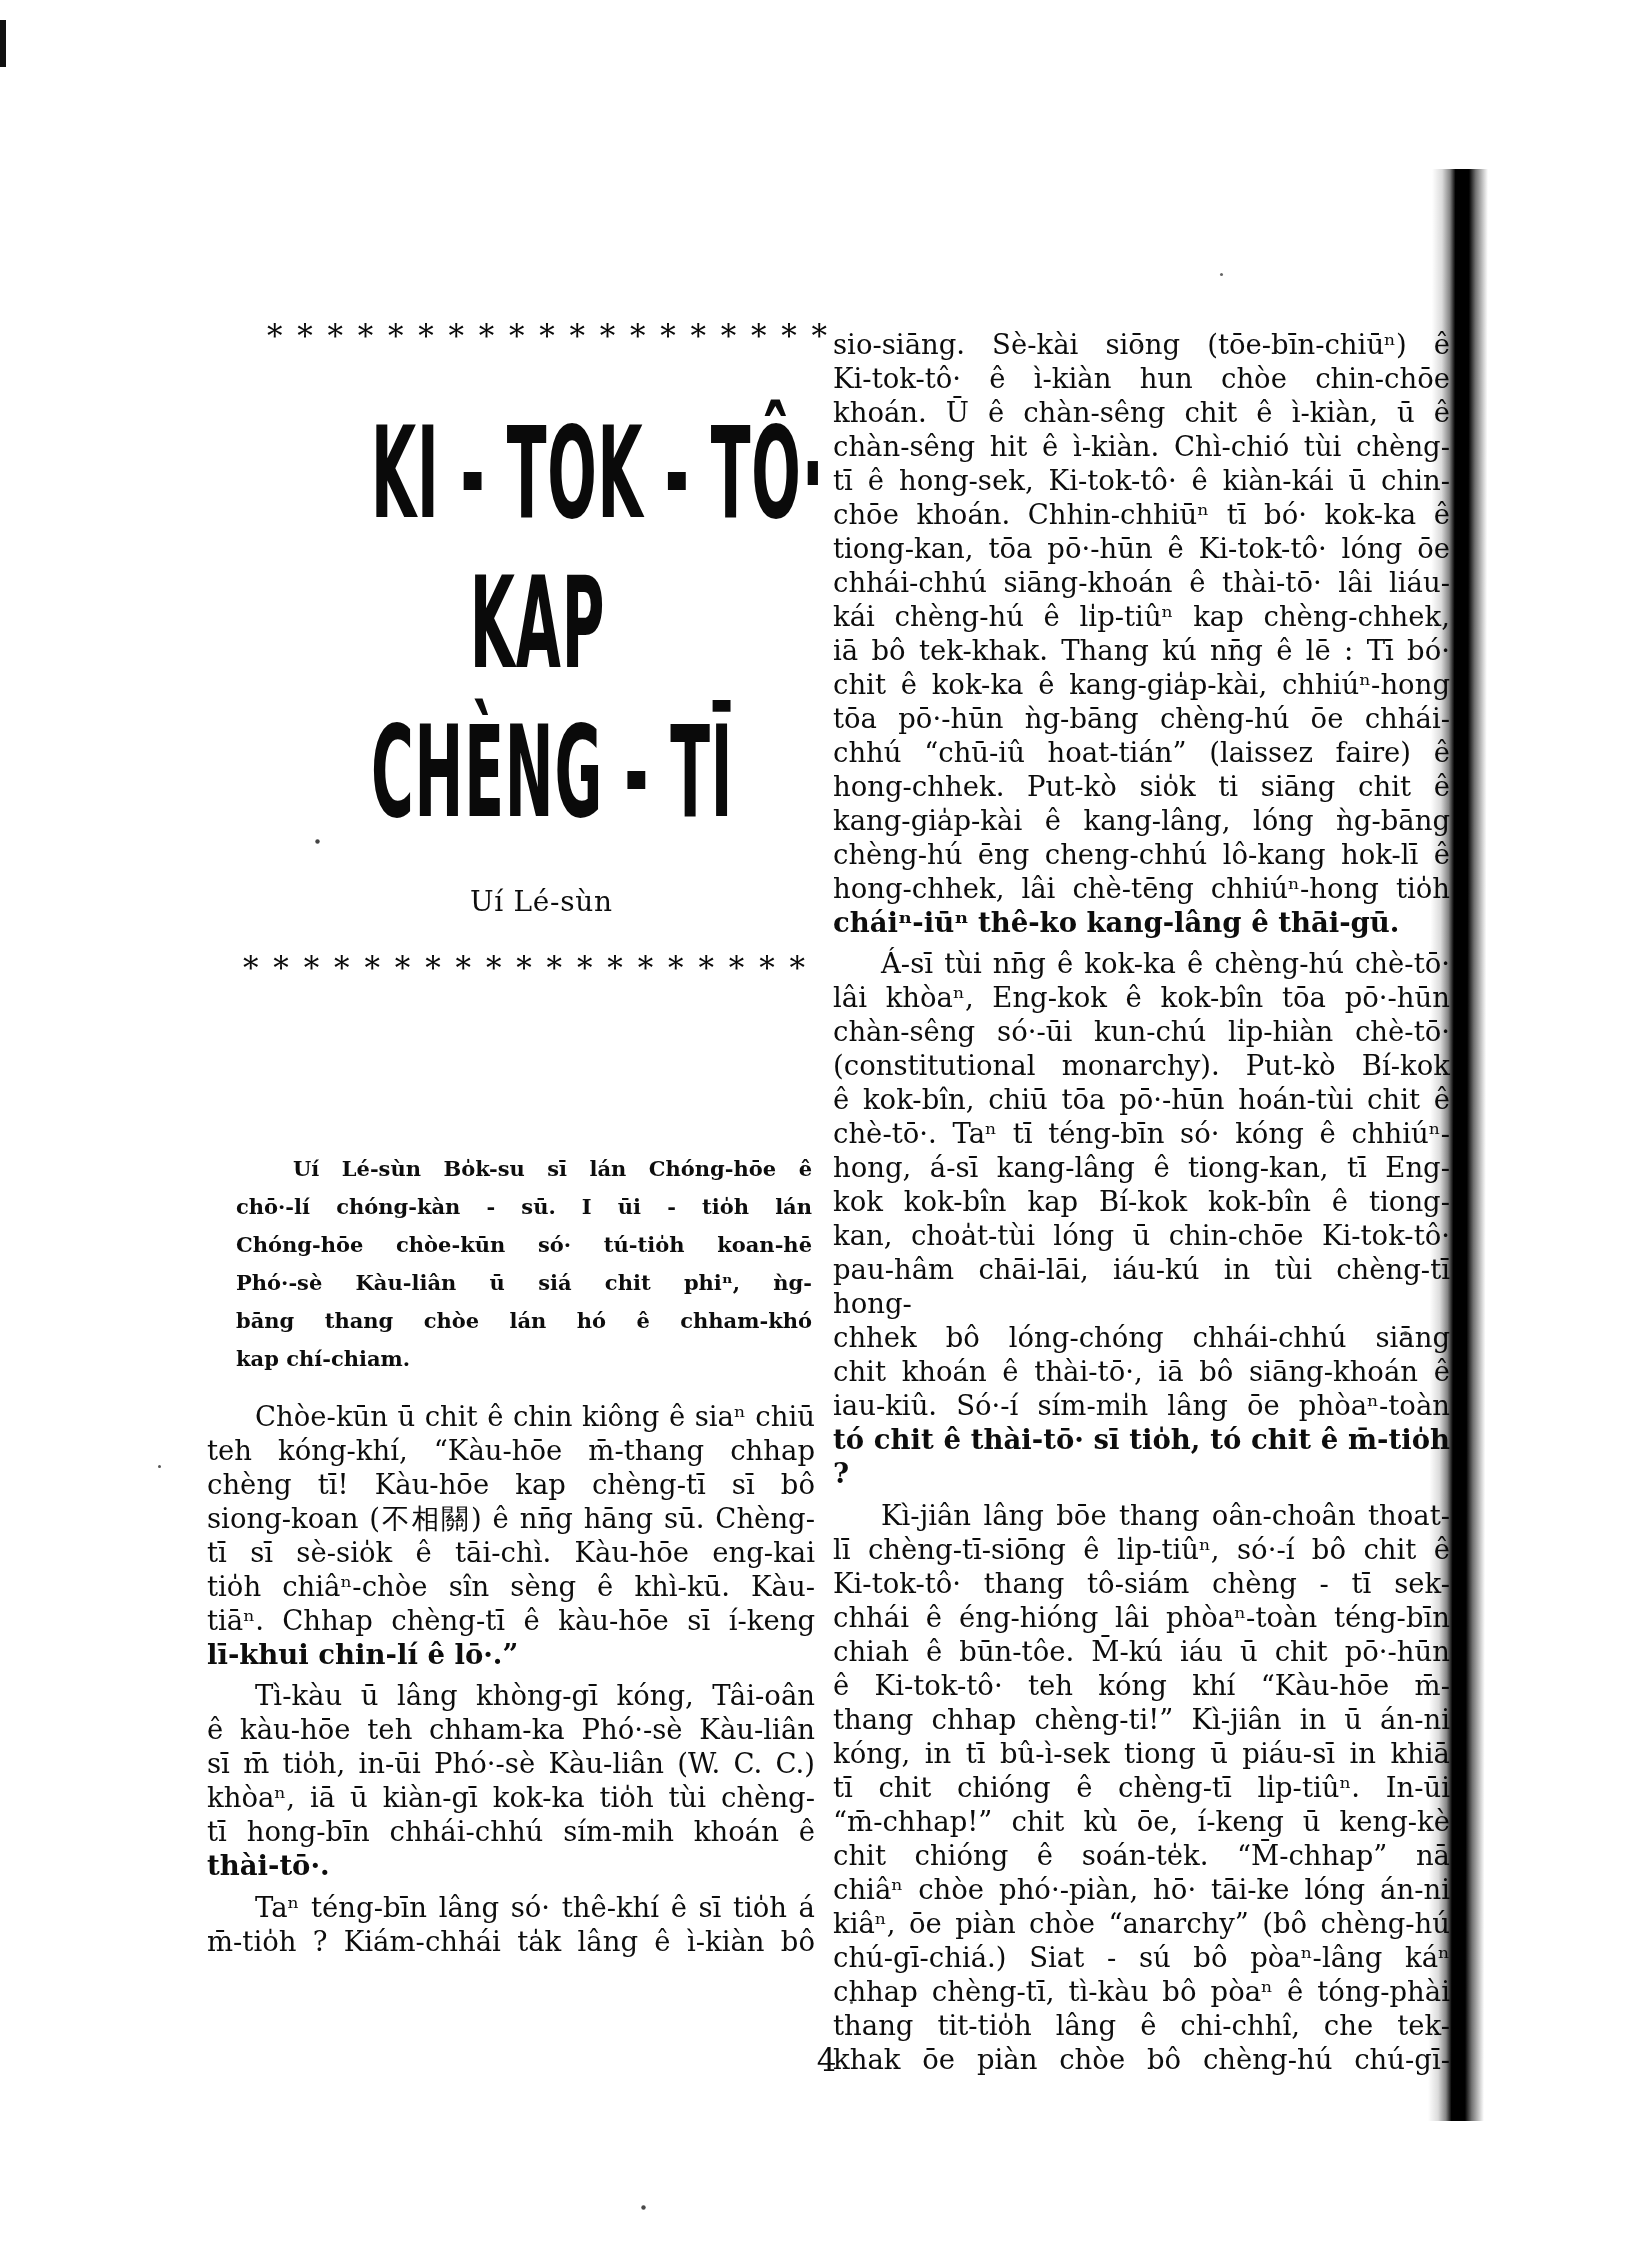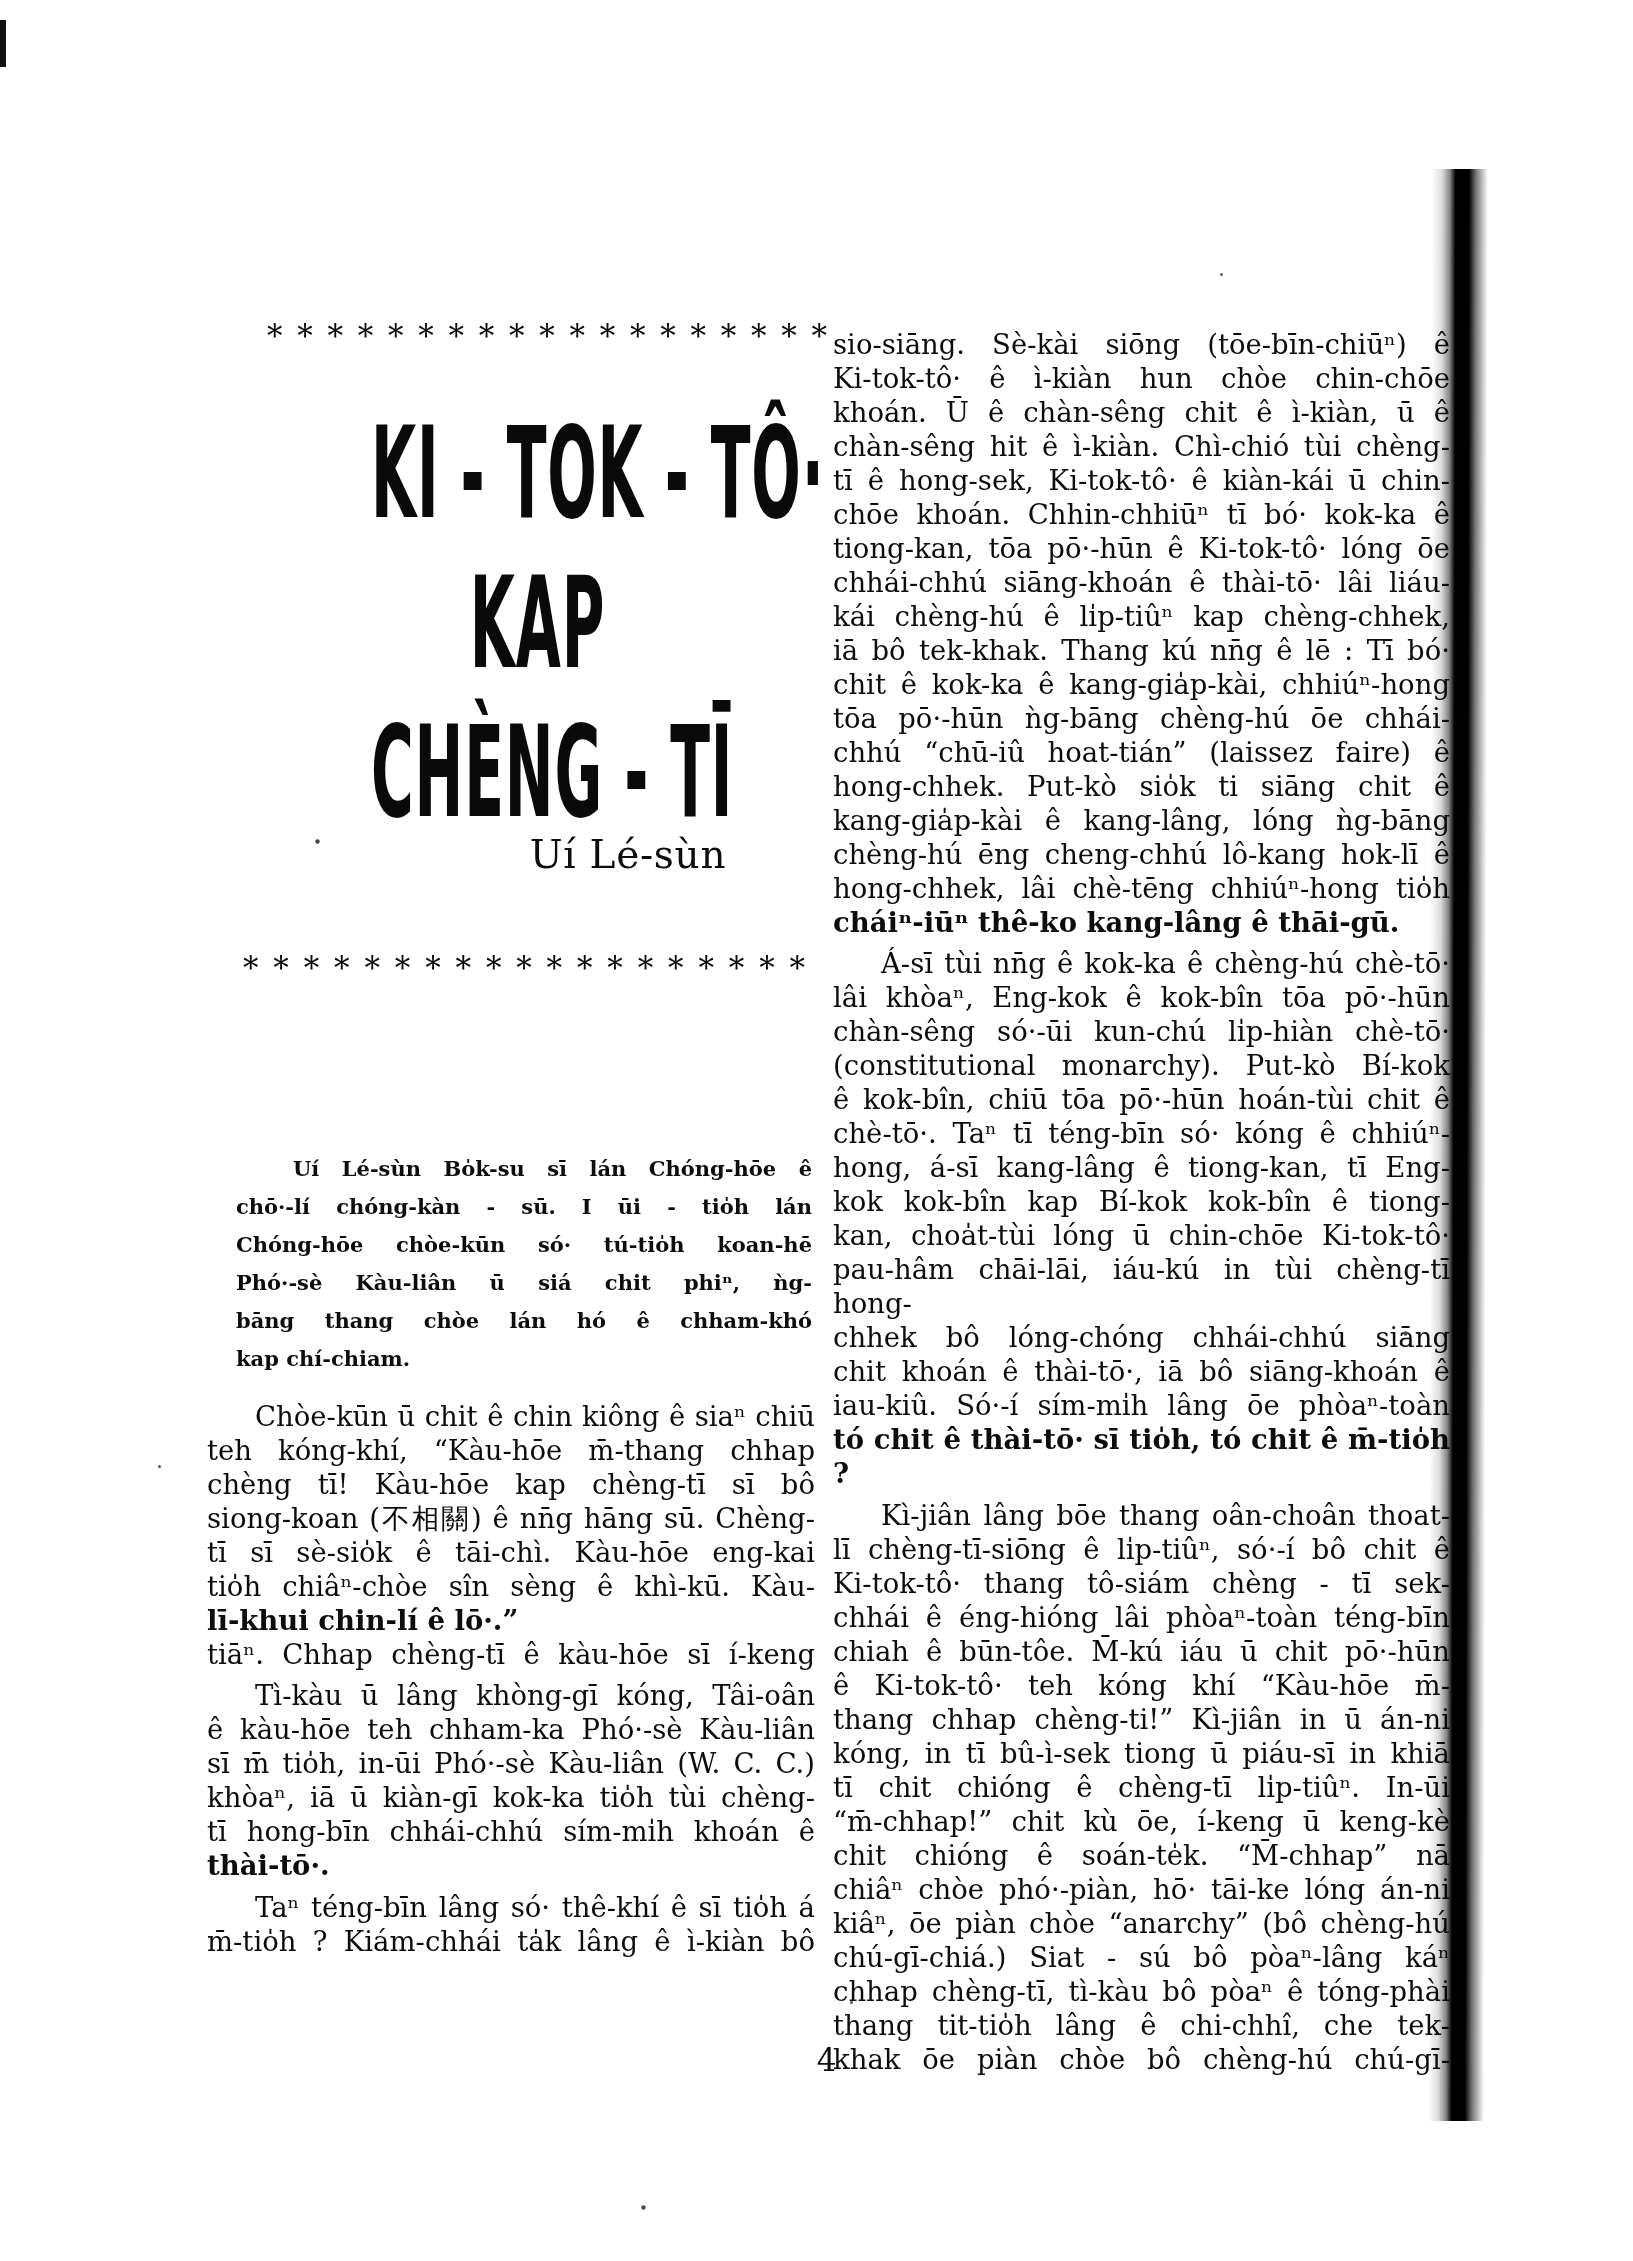--- a/index.html
+++ b/index.html
@@ -37,23 +37,23 @@
     letter-spacing:1.3px;
     transform:scale(0.62,1.34);
     transform-origin:50% 0%;
     color:#0a0a0a;
   }
   .tl1{top:406px;}
   .tl2{top:556px;}
   .tl3{top:705px;}
   .author{
     position:absolute;
-    left:470px;top:832px;width:316px;
-    text-align:center;
-    font-size:39px;
+    left:470px;top:885px;width:316px;
+    text-align:left;
+    font-size:28px;
     letter-spacing:0.7px;
   }
   
   .intro{
     position:absolute;
     left:236px;top:1150px;width:576px;
     font-weight:bold;
     font-size:21px;
     line-height:38px;
   }
@@ -138,22 +138,22 @@
     </div>
 
   <div class="column col-left">
       <div class="para ind">
         <div class="line">Chòe-kūn ū chit ê chin kiông ê siaⁿ chiū</div>
         <div class="line">teh kóng-khí, “Kàu-hōe m̄-thang chhap</div>
         <div class="line">chèng tī! Kàu-hōe kap chèng-tī sī bô</div>
         <div class="line">siong-koan (不相關) ê nn̄g hāng sū. Chèng-</div>
         <div class="line">tī sī sè-sio̍k ê tāi-chì. Kàu-hōe eng-kai</div>
         <div class="line">tio̍h chiâⁿ-chòe sîn sèng ê khì-kū. Kàu-</div>
+        <div class="line">tiāⁿ. Chhap chèng-tī ê kàu-hōe sī í-keng</div>
         <div class="line nj">lī-khui chin-lí ê lō·.”</div>
-        <div class="line">tiāⁿ. Chhap chèng-tī ê kàu-hōe sī í-keng</div>
       </div>
       <div class="para ind">
         <div class="line">Tì-kàu ū lâng khòng-gī kóng, Tâi-oân</div>
         <div class="line">ê kàu-hōe teh chham-ka Phó·-sè Kàu-liân</div>
         <div class="line">sī m̄ tio̍h, in-ūi Phó·-sè Kàu-liân (W. C. C.)</div>
         <div class="line">khòaⁿ, iā ū kiàn-gī kok-ka tio̍h tùi chèng-</div>
         <div class="line">tī hong-bīn chhái-chhú sím-mi̍h khoán ê</div>
         <div class="line nj">thài-tō·.</div>
       </div>
       <div class="para ind">

